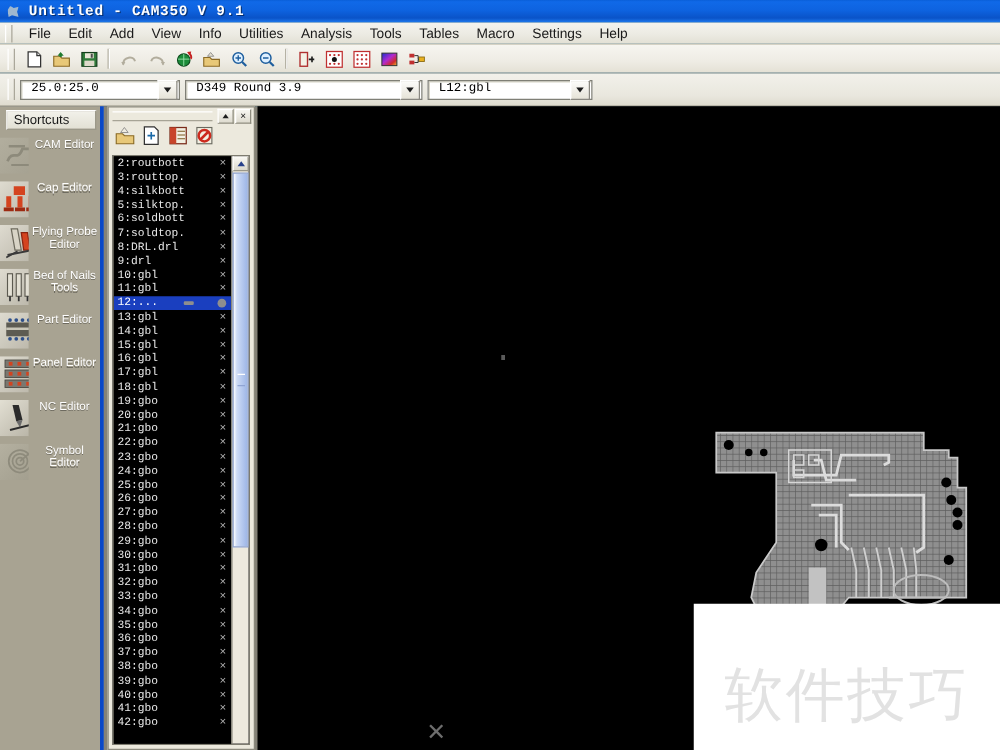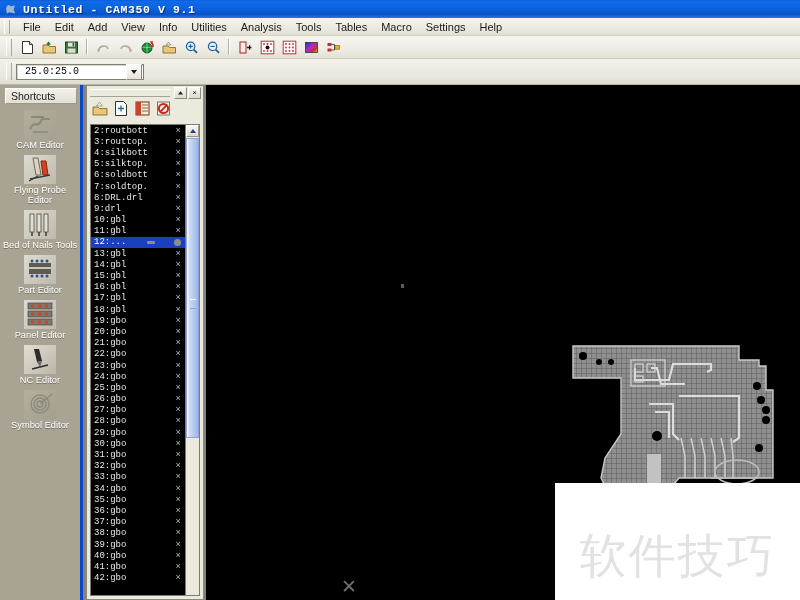--- a/index.html
+++ b/index.html
@@ -89,21 +89,21 @@
     border-right:3px solid #0a48c8;
     box-sizing:border-box;
   }
   .sc-head{
     height:16px;margin:3px 3px 0 5px;
     background:linear-gradient(to bottom,#f2f1ea,#e2e0d4);
     border:1px solid #9b9889;border-top-color:#ffffff;border-left-color:#ffffff;
     font-size:10.5px;color:#1a1a1a;display:flex;align-items:center;padding-left:5px;box-sizing:border-box;
   }
   .sc-list{padding-top:6px;}
-  .sc-item{display:flex;flex-direction:column;align-items:center;margin-bottom:5px;cursor:default;}
+  .sc-item{display:flex;flex-direction:row;margin-bottom:5px;cursor:default;}
   .sc-ico{width:32px;height:29px;position:relative;overflow:hidden;margin-bottom:1px;}
   .sc-label{
     font-size:9.3px;color:#ffffff;text-align:center;line-height:10px;
     text-shadow:0 1px 0 rgba(0,0,0,.35);width:78px;
   }
 
   
   .ic-bg{position:absolute;inset:0;background:linear-gradient(135deg,#dedbd0,#bdb9ac);}
 
   
@@ -332,40 +332,67 @@
   </div>
 
   <div class="combobar">
     <div class="tb-grip"></div>
     <div class="cb cb1">
       <div class="val">25.0:25.0</div>
       <div class="arrow">
           <i></i>
         </div>
     </div>
+    <div class="cb cb2">
+      <div class="val">D349  Round 3.9</div>
+      <div class="arrow">
+          <i></i>
+        </div>
+    </div>
+    <div class="cb cb3">
+      <div class="val">L12:gbl</div>
+      <div class="arrow">
+          <i></i>
+        </div>
+    </div>
   </div>
 
   <div class="client">
 
     <div class="shortcuts">
       <div class="sc-head">Shortcuts</div>
       <div class="sc-list">
 
         <div class="sc-item">
           <div class="sc-ico">
             <div class="ic-bg" style="background:linear-gradient(135deg,#b2ae9e,#a6a292)"></div>
             <svg width="32" height="29" viewBox="0 0 32 29" style="position:absolute;inset:0">
               <path d="M6 19 C10 9 14 20 18 9 L26 9" fill="none" stroke="#8d8a7b" stroke-width="2.2"></path>
               <path d="M7 7 L20 7" stroke="#8d8a7b" stroke-width="2"></path>
               <path d="M9 22 L24 22" stroke="#8d8a7b" stroke-width="1.6"></path>
             </svg>
           </div>
           <div class="sc-label">CAM Editor</div>
         </div>
 
+        <div class="sc-item">
+          <div class="sc-ico">
+            <div class="ic-bg"></div>
+            <svg width="32" height="29" viewBox="0 0 32 29" style="position:absolute;inset:0">
+              <rect x="11" y="4" width="9" height="7" fill="#d4431f"></rect>
+              <rect x="5" y="12" width="4" height="9" fill="#d4431f"></rect>
+              <rect x="14" y="12" width="4" height="9" fill="#d4431f"></rect>
+              <rect x="23" y="12" width="4" height="9" fill="#d4431f"></rect>
+              <rect x="3" y="21" width="8" height="3" fill="#9d2a12"></rect>
+              <rect x="12" y="21" width="8" height="3" fill="#9d2a12"></rect>
+              <rect x="21" y="21" width="8" height="3" fill="#9d2a12"></rect>
+            </svg>
+          </div>
+          <div class="sc-label">Cap Editor</div>
+        </div>
 
         <div class="sc-item">
           <div class="sc-ico">
             <div class="ic-bg"></div>
             <svg width="32" height="29" viewBox="0 0 32 29" style="position:absolute;inset:0">
               <path d="M9 3 L14 3 L17 20 L12 20z" fill="#d8d4c6" stroke="#6d6a5d" stroke-width="1"></path>
               <path d="M17 6 L22 6 L24 20 L19 20z" fill="#d4431f" stroke="#8a2410" stroke-width="1"></path>
               <path d="M6 24 L26 20" stroke="#3a3a3a" stroke-width="1.6"></path>
               <path d="M5 26 L14 21" stroke="#3a3a3a" stroke-width="1.3"></path>
             </svg>

